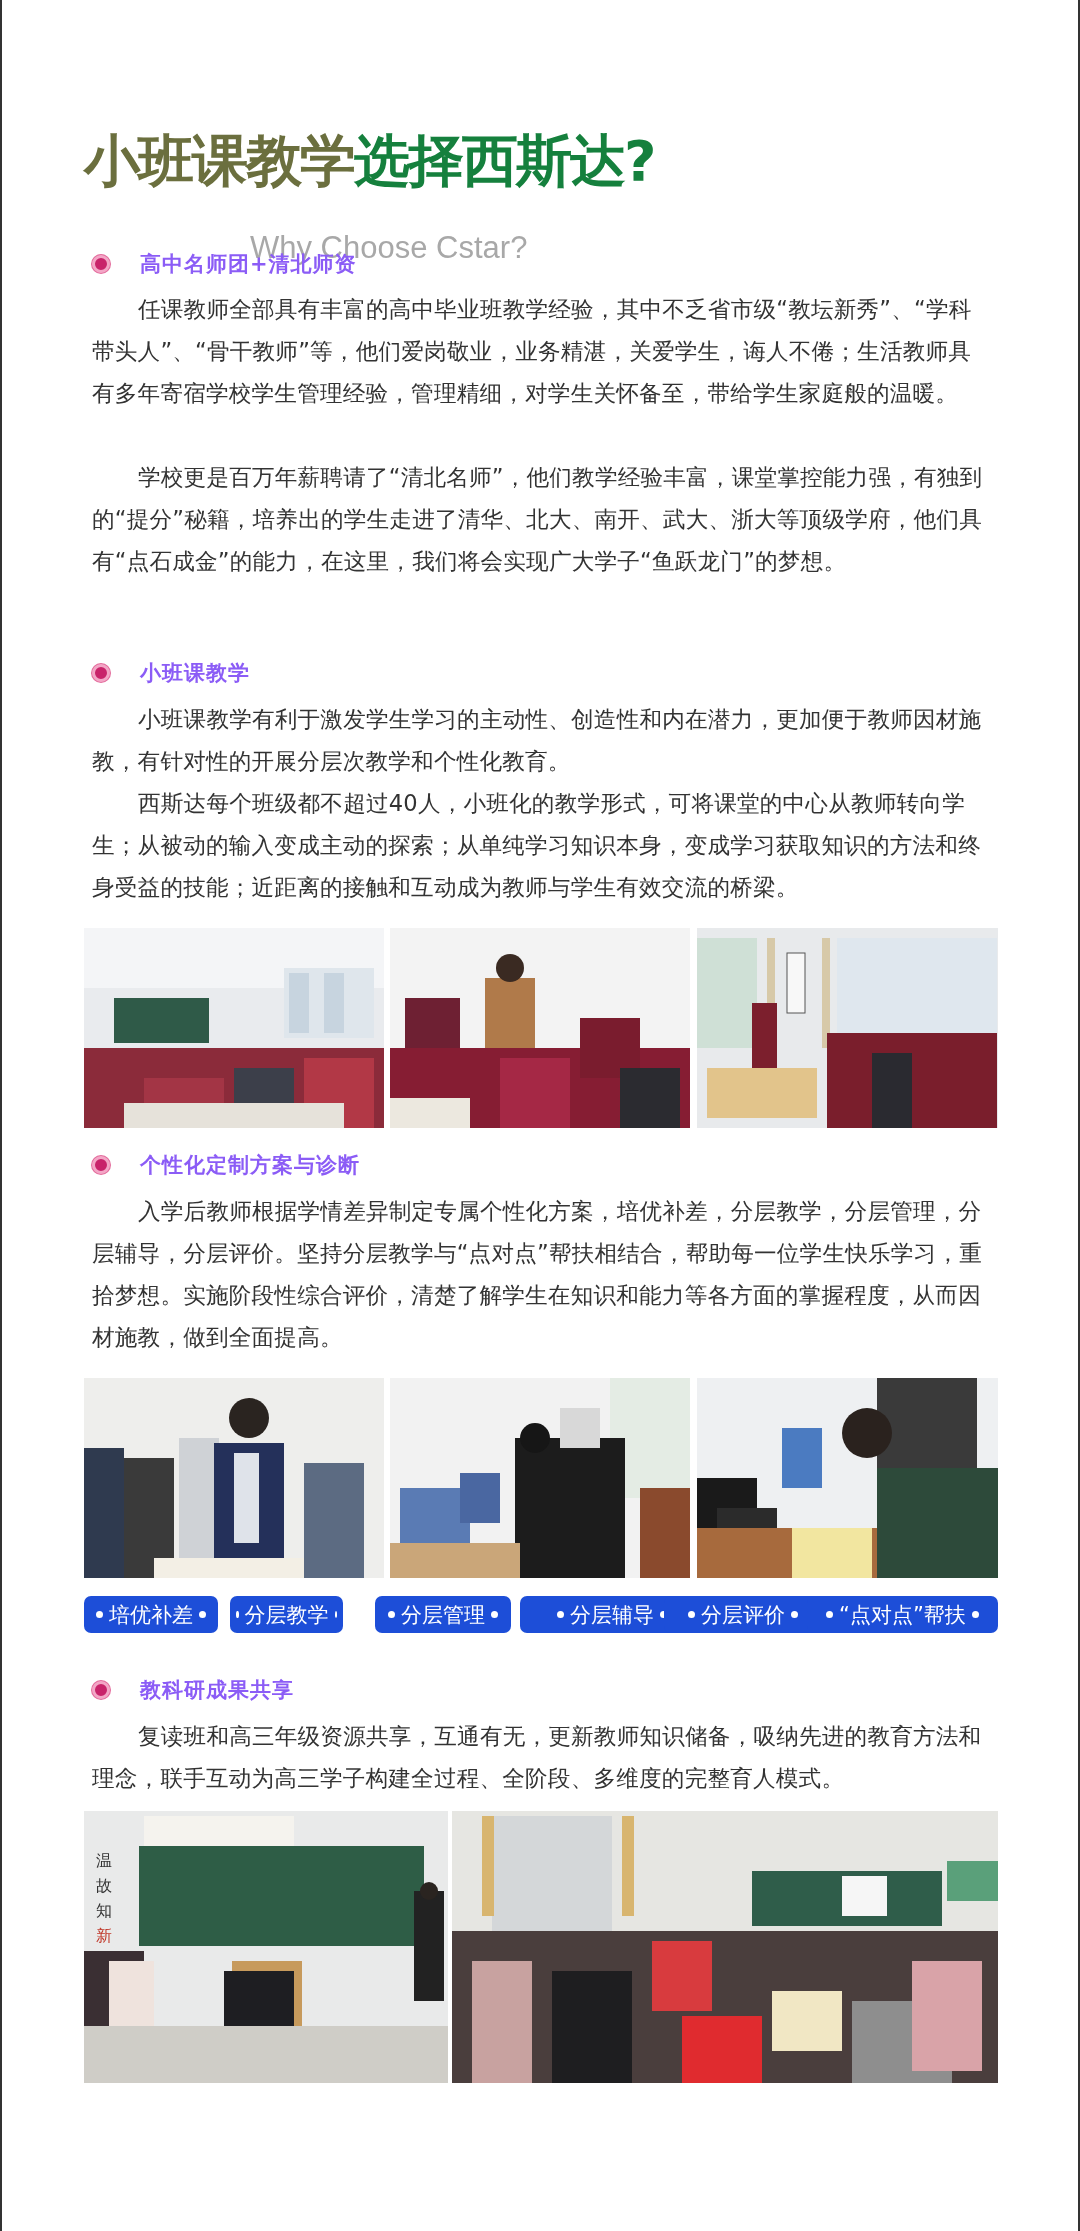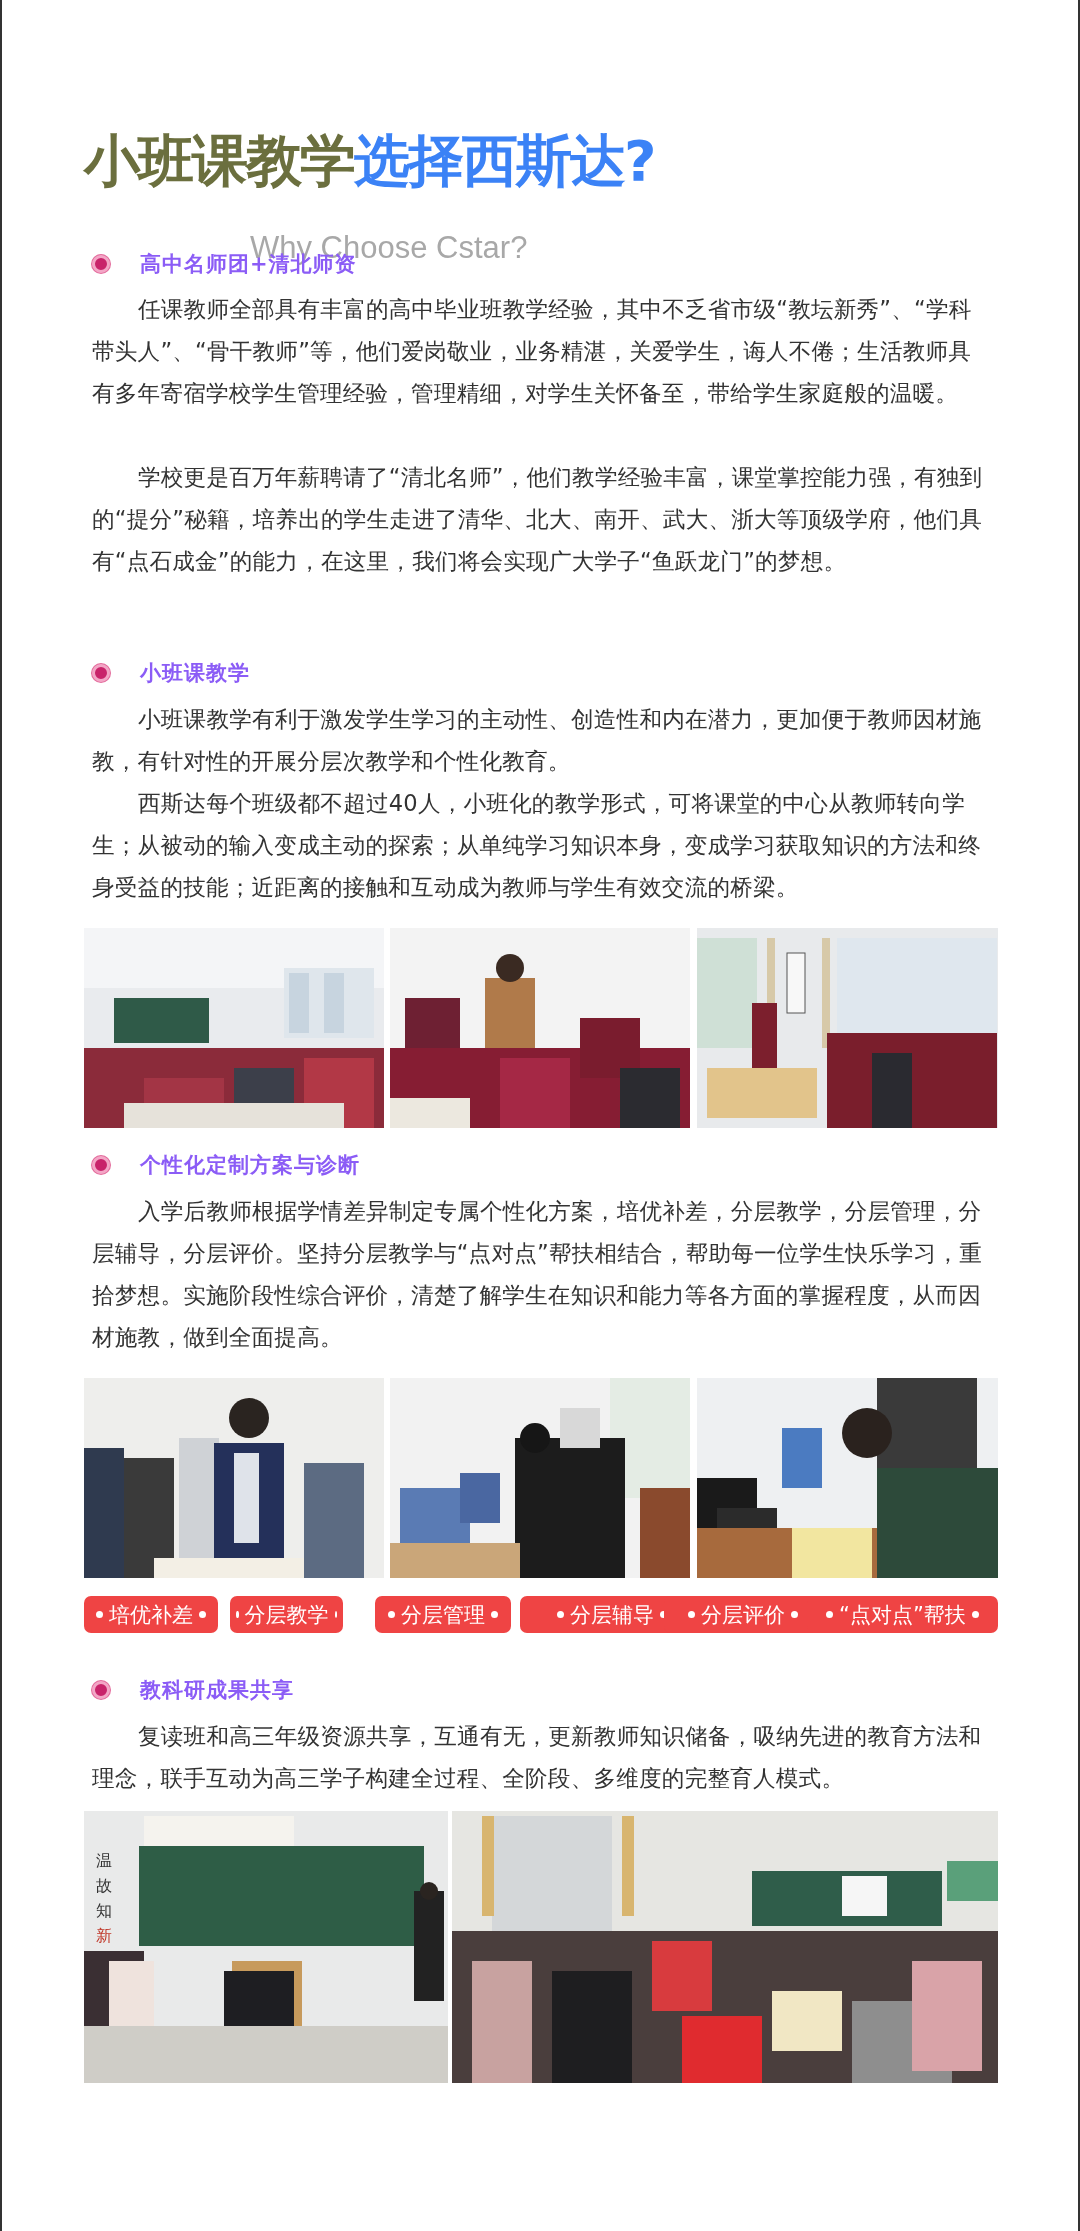--- a/index.html
+++ b/index.html
@@ -2,30 +2,30 @@
 <html><head>
 <meta charset="utf-8">
 <style>
   html,body{margin:0;padding:0;}
   body{width:1080px;height:2231px;background:#ffffff;position:relative;overflow:hidden;
        font-family:"DejaVu Sans","Liberation Sans",sans-serif;color:#2a2a2a;}
   .frame-l{position:absolute;left:0;top:0;width:2px;height:2231px;background:#333;}
   .frame-r{position:absolute;right:0;top:0;width:2px;height:2231px;background:#333;}
   .title{position:absolute;left:84px;top:128px;font-size:56px;font-weight:bold;letter-spacing:-2px;line-height:66px;white-space:nowrap;}
   .title .olive{color:#6b6f3e;}
-  .title .pink{color:#3b82f6;}
+  .title .pink{color:#15803d;}
   .subtitle{position:absolute;left:250px;top:190px;font-family:"Liberation Sans",sans-serif;font-size:31px;color:#a8a8a8;line-height:36px;white-space:nowrap;margin-top:40px;}
   .heading{position:absolute;left:92px;height:34px;display:flex;align-items:center;}
   .bullet{width:12px;height:12px;border-radius:50%;background:#c8236a;border:3px solid #f3a6c6;box-shadow:0 0 0 1px #e36b9c;margin-right:30px;}
   .heading-text{font-size:21px;font-weight:bold;color:#8b5cf6;letter-spacing:1px;white-space:nowrap;}
   .para{position:absolute;left:92px;width:900px;font-size:22.6px;line-height:42px;color:#333;letter-spacing:0.2px;}
   .para .indent{display:inline-block;width:46px;}
   .photo{position:absolute;overflow:hidden;}
   .tags{position:absolute;top:1596px;left:84px;height:37px;}
-  .tag{position:absolute;top:0;height:37px;background:#ef4444;border-radius:7px;color:#fff;font-size:21px;
+  .tag{position:absolute;top:0;height:37px;background:#1d4ed8;border-radius:7px;color:#fff;font-size:21px;
        display:flex;align-items:center;justify-content:center;white-space:nowrap;}
   .tag .dot{display:inline-block;width:7px;height:7px;border-radius:50%;background:#fff;margin:0 6px;}
 </style>
 </head>
 <body>
 
 <div class="frame-l"></div>
 <div class="frame-r"></div>
 
 <div class="title">

